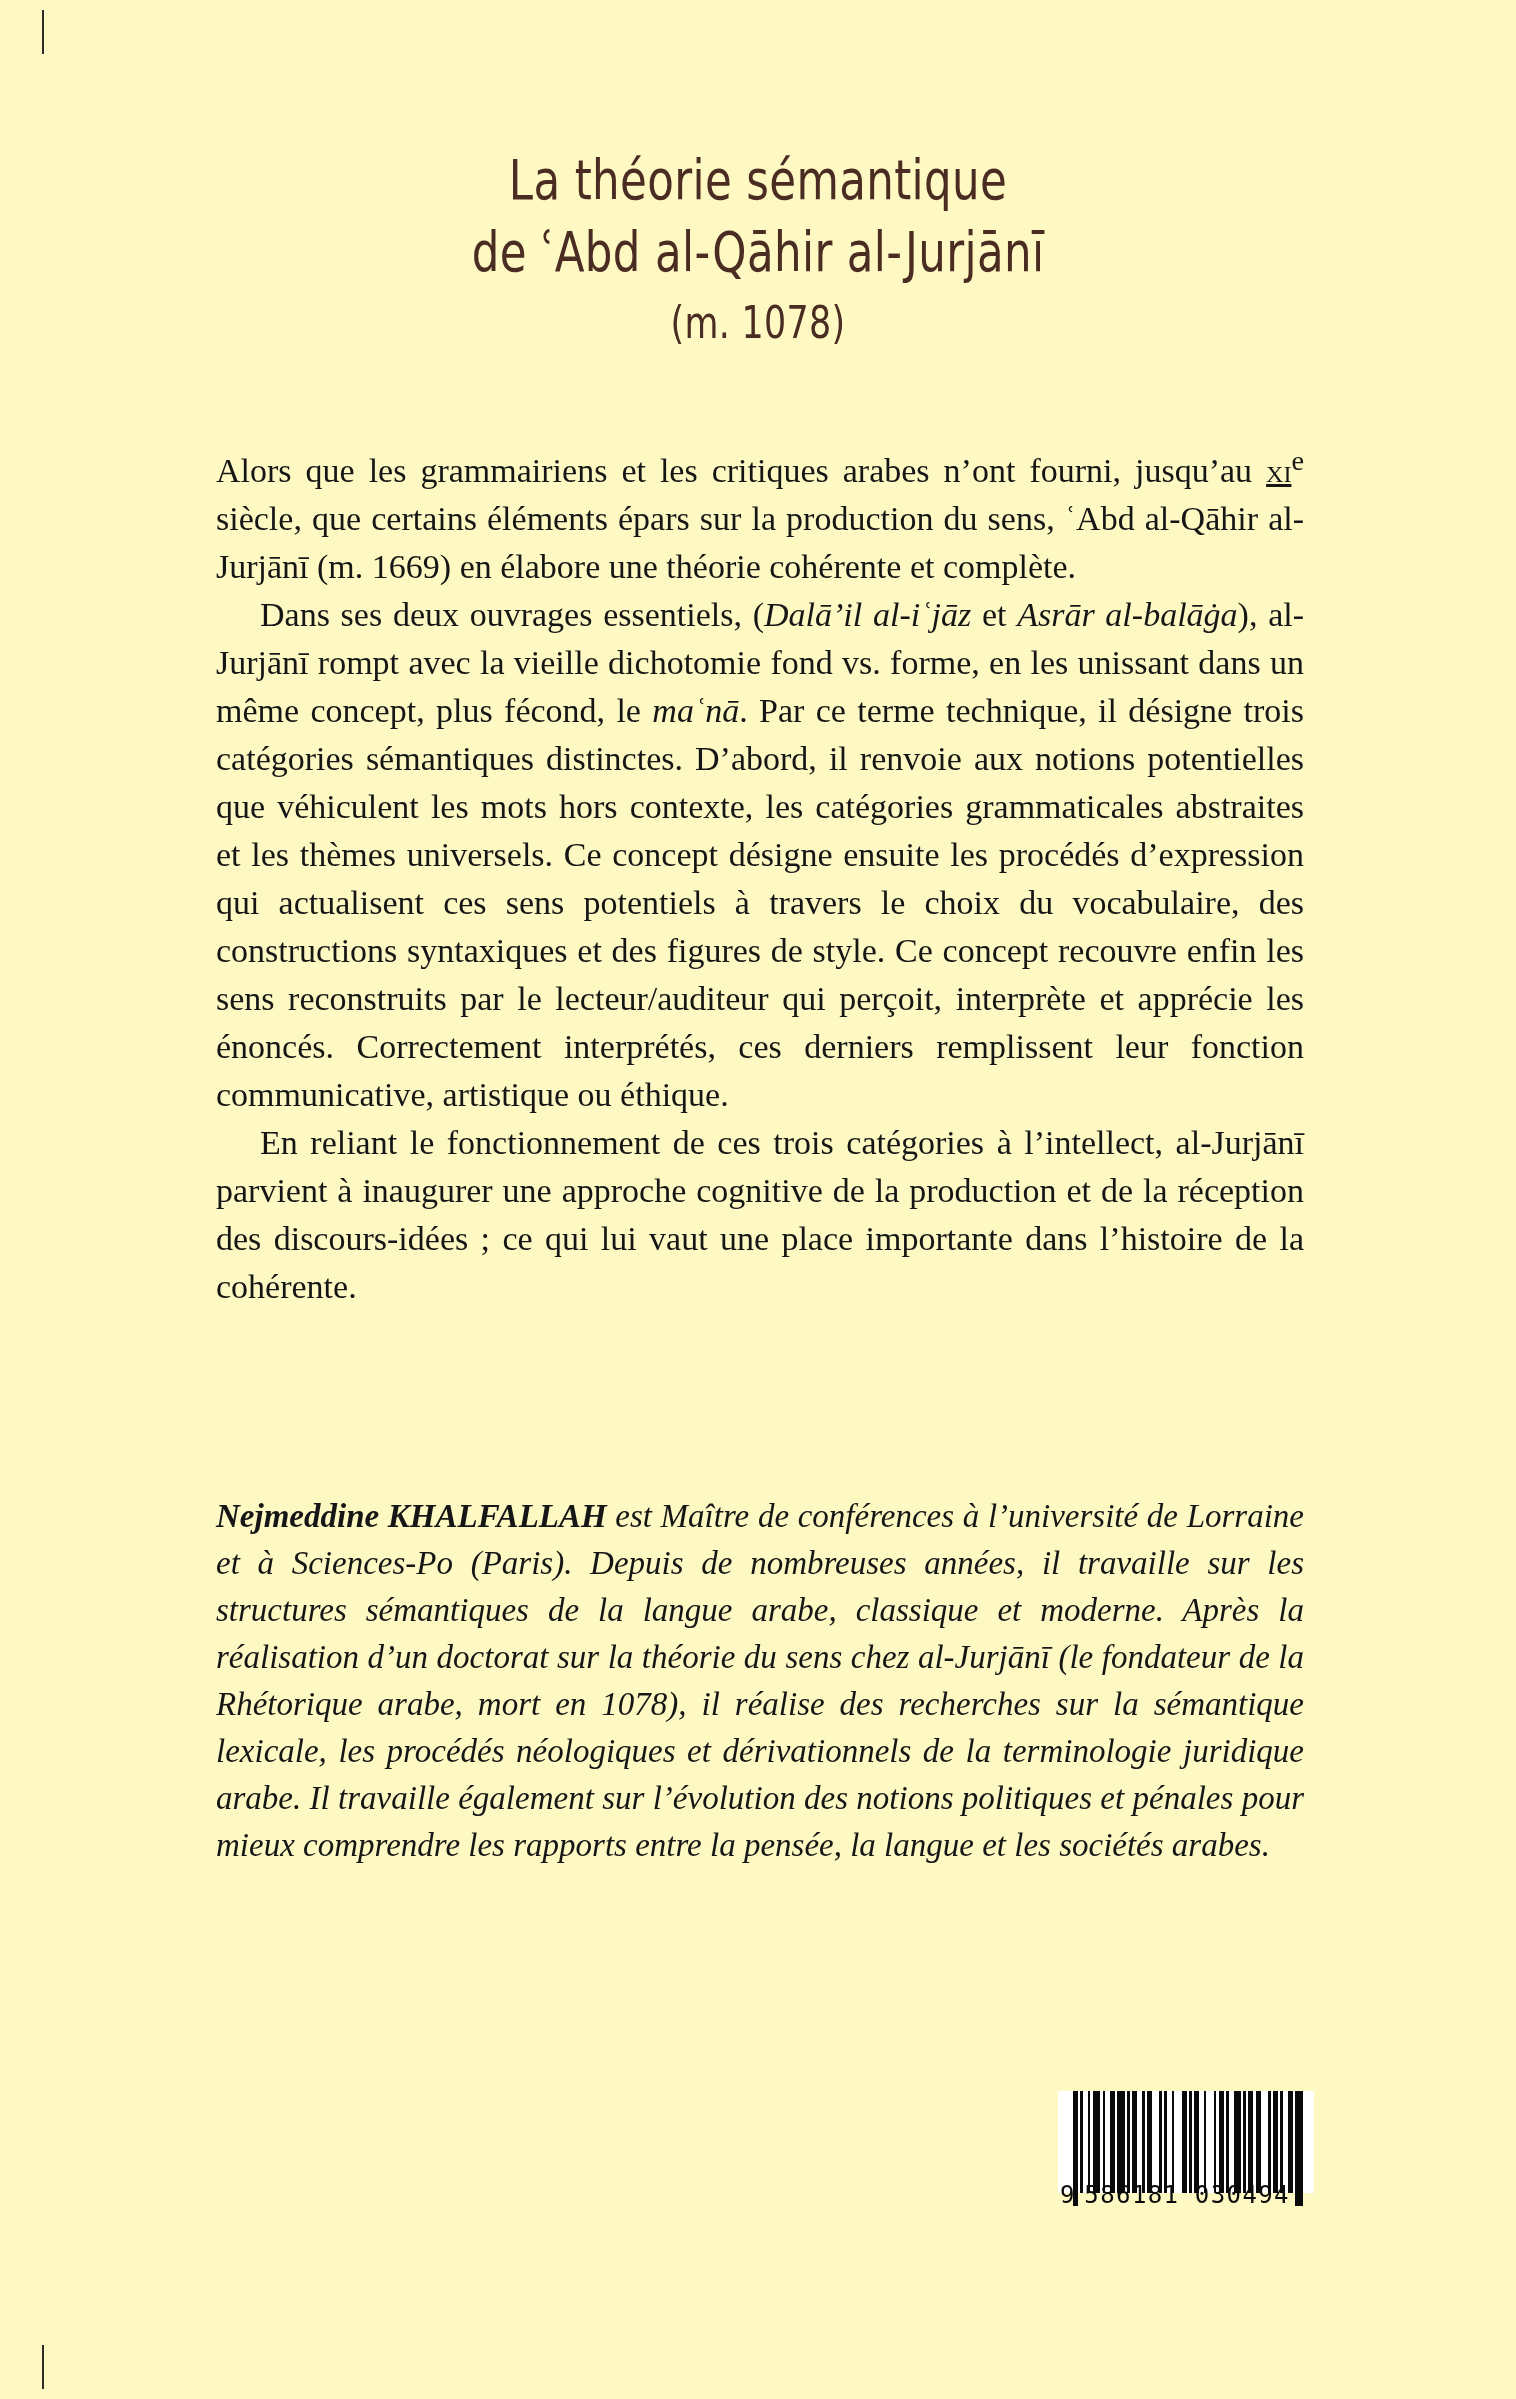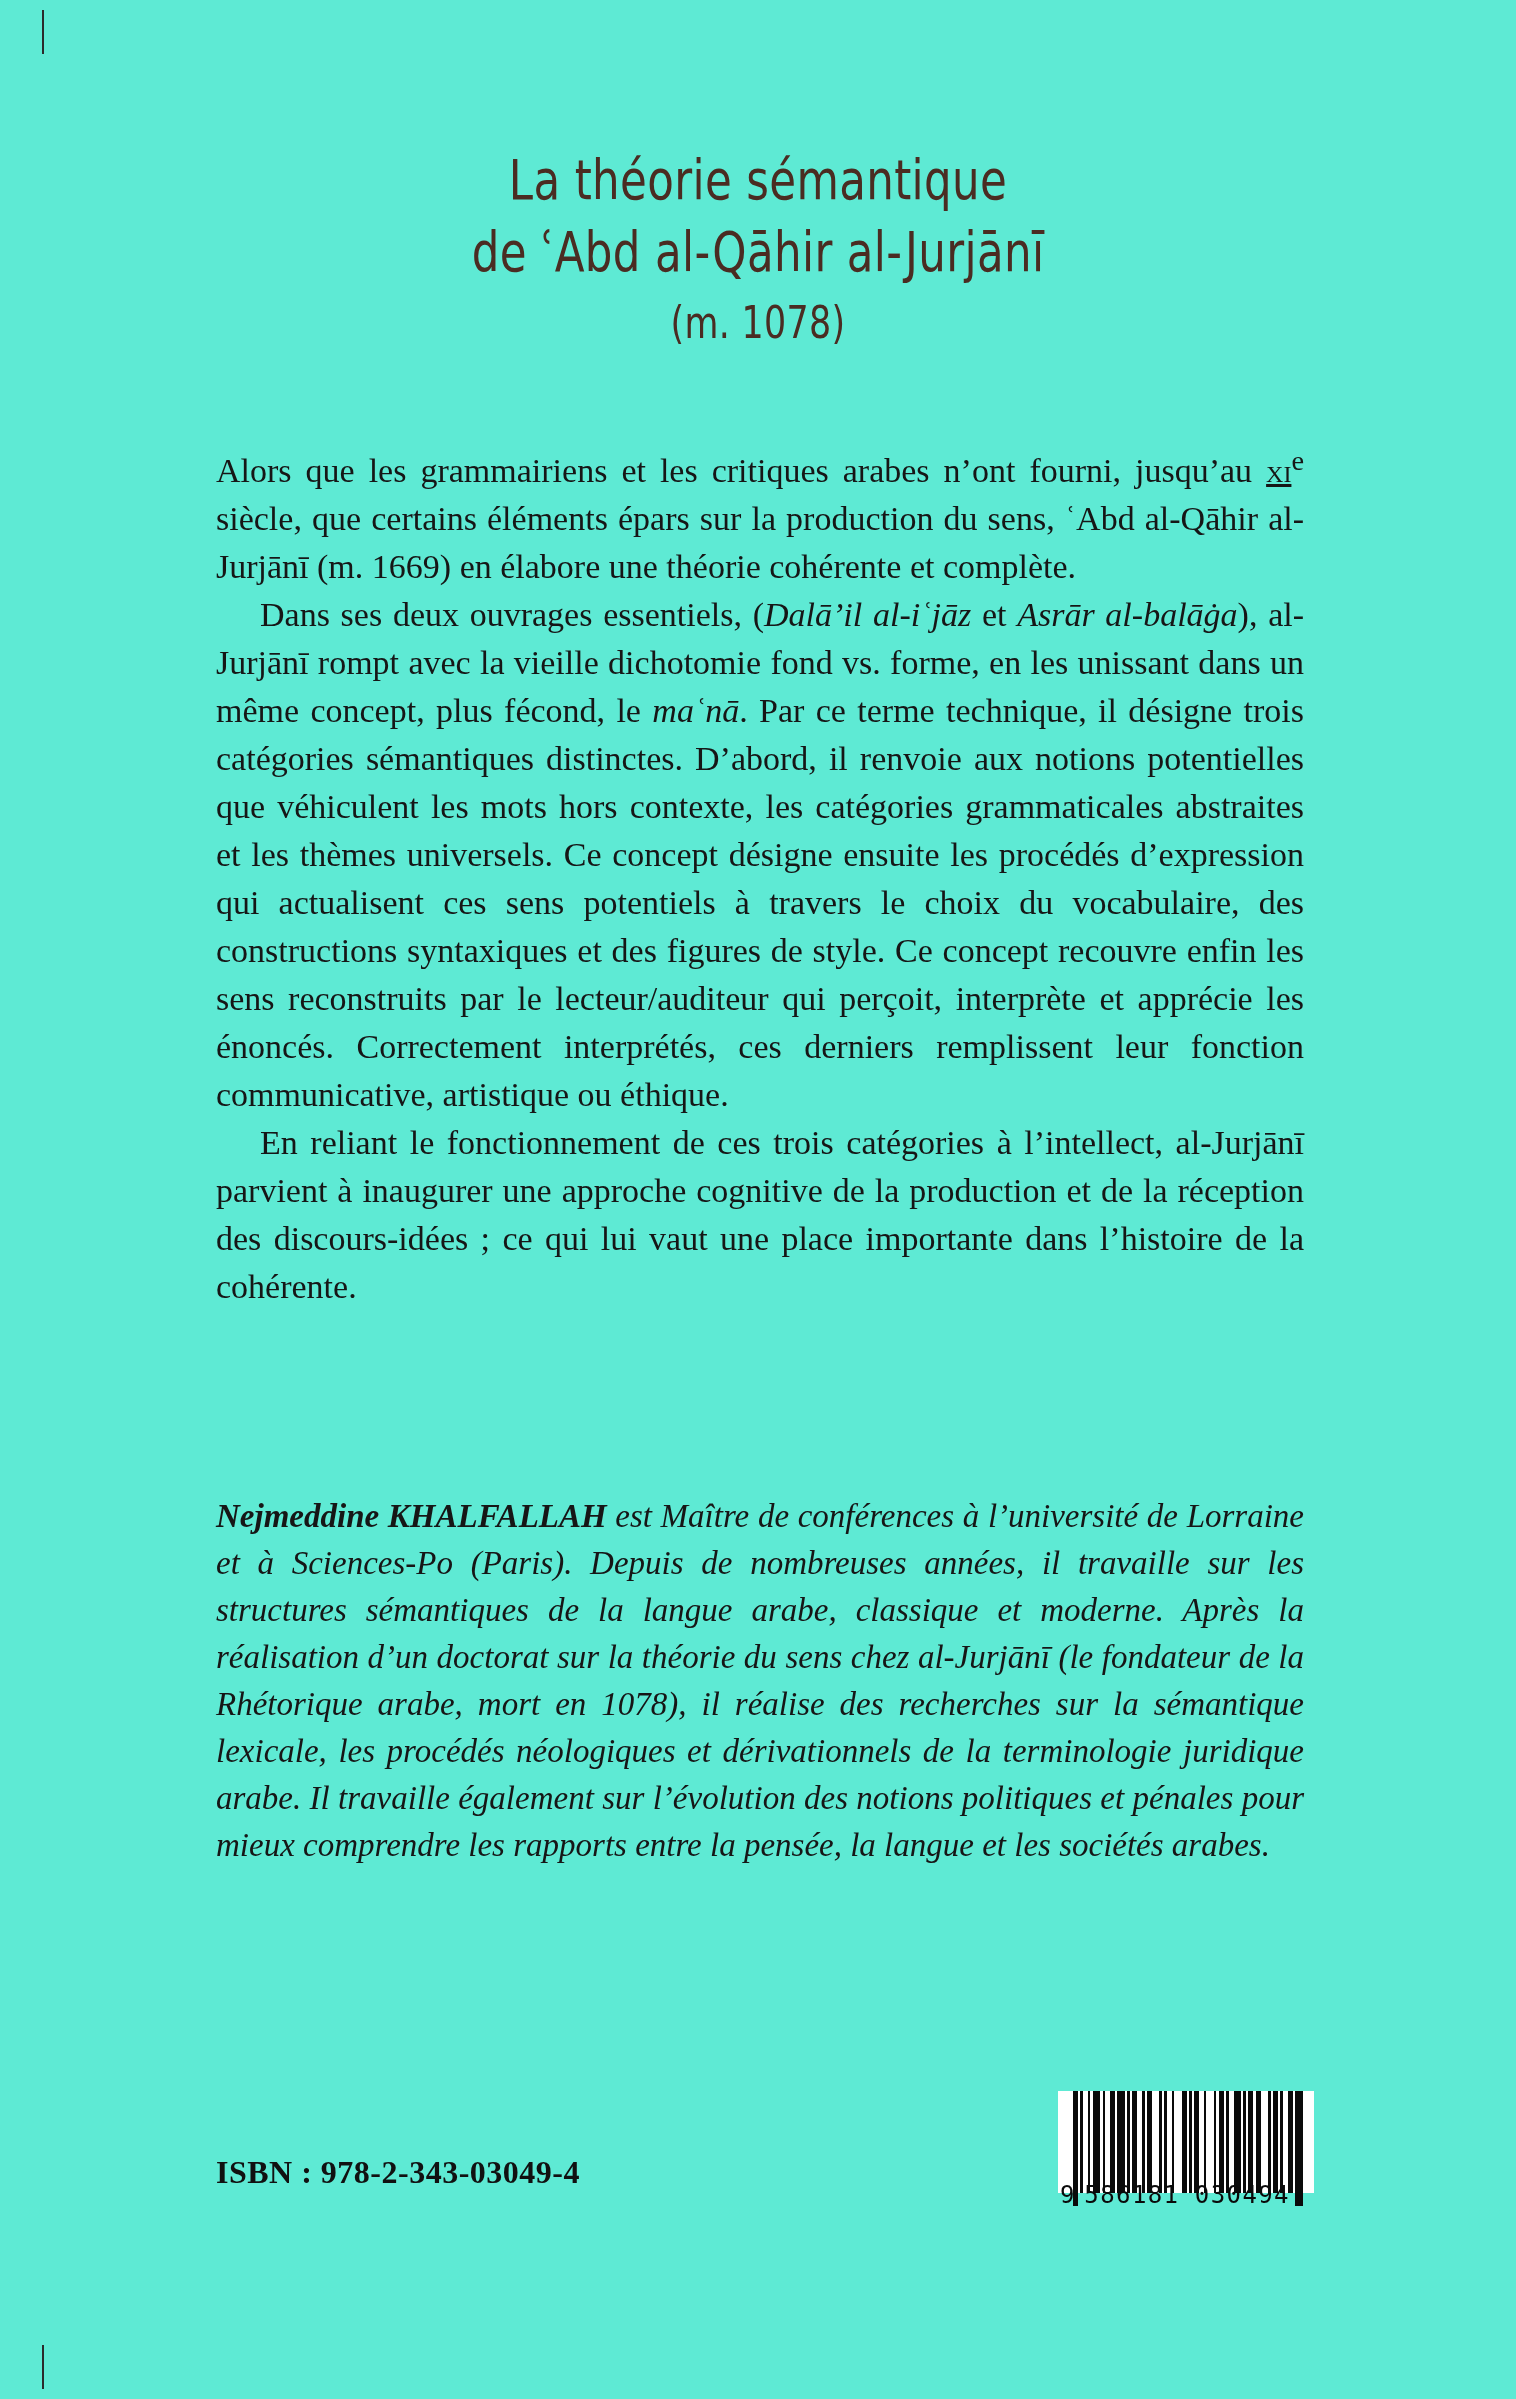--- a/index.html
+++ b/index.html
@@ -13,21 +13,21 @@
     position: relative;
     font-family: "Liberation Serif", "DejaVu Serif", serif;
     overflow: hidden;
   }
 
   .page {
     position: absolute;
     left: 0; top: 0;
     width: 1516px;
     height: 2400px;
-    background: #5eead4;
+    background: #fef9c3;
   }
 
   
   .crop-mark {
     position: absolute;
     background: #2b2b2b;
   }
   .crop-tl-v { left: 42px;  top: 9.5px;  width: 1.9px;  height: 44px; }
   .crop-tl-h { left: 9.5px;  top: 42px;  width: 44px; height: 1.9px; opacity: 0; }
   .crop-bl-v { left: 42px;  top: 2345px; width: 1.9px; height: 44px; }
@@ -180,21 +180,20 @@
     <p><span>Dans ses deux ouvrages essentiels, (</span><em>Dalā’il al-iʿjāz</em><span> et </span><em>Asrār al-balāġa</em><span>), al-Jurjānī rompt avec la vieille dichotomie fond vs. forme, en les unissant dans un même concept, plus fécond, le </span><em>maʿnā</em><span>. Par ce terme technique, il désigne trois catégories sémantiques distinctes. D’abord, il renvoie aux notions potentielles que véhiculent les mots hors contexte, les catégories grammaticales abstraites et les thèmes universels. Ce concept désigne ensuite les procédés d’expression qui actualisent ces sens potentiels à travers le choix du vocabulaire, des constructions syntaxiques et des figures de style. Ce concept recouvre enfin les sens reconstruits par le lecteur/auditeur qui perçoit, interprète et apprécie les énoncés. Correctement interprétés, ces derniers remplissent leur fonction communicative, artistique ou éthique.</span></p>
     <p>En reliant le fonctionnement de ces trois catégories à l’intellect, al-Jurjānī parvient à inaugurer une approche cognitive de la production et de la réception des discours-idées ; ce qui lui vaut une place importante dans l’histoire de la cohérente.</p>
   </div>
 
   <div class="bio-col">
     <p><span class="bio-name">Nejmeddine KHALFALLAH</span><span> est Maître de conférences à l’université de Lorraine et à Sciences-Po (Paris). Depuis de nombreuses années, il travaille sur les structures sémantiques de la langue arabe, classique et moderne. Après la réalisation d’un doctorat sur la théorie du sens chez al-Jurjānī (le fondateur de la Rhétorique arabe, mort en 1078), il réalise des recherches sur la sémantique lexicale, les procédés néologiques et dérivationnels de la terminologie juridique arabe. Il travaille également sur l’évolution des notions politiques et pénales pour mieux comprendre les rapports entre la pensée, la langue et les sociétés arabes.</span></p>
   </div>
 
   <div class="footer">
     <div class="isbn-block">
-      <div>ISBN : 978-2-343-03049-4</div>
     </div>
 
     <div class="barcode-wrap">
       <div class="barcode-bars" id="barcode-bars">
           <div class="bar guard" style="width: 4.9px; background: rgb(10, 10, 10);"></div>
           <div class="bar guard" style="width: 2.5px; background: transparent;"></div>
           <div class="bar" style="width: 2.5px; background: rgb(10, 10, 10);"></div>
           <div class="bar" style="width: 4.9px; background: transparent;"></div>
           <div class="bar" style="width: 2.5px; background: rgb(10, 10, 10);"></div>
           <div class="bar" style="width: 2.5px; background: transparent;"></div>

